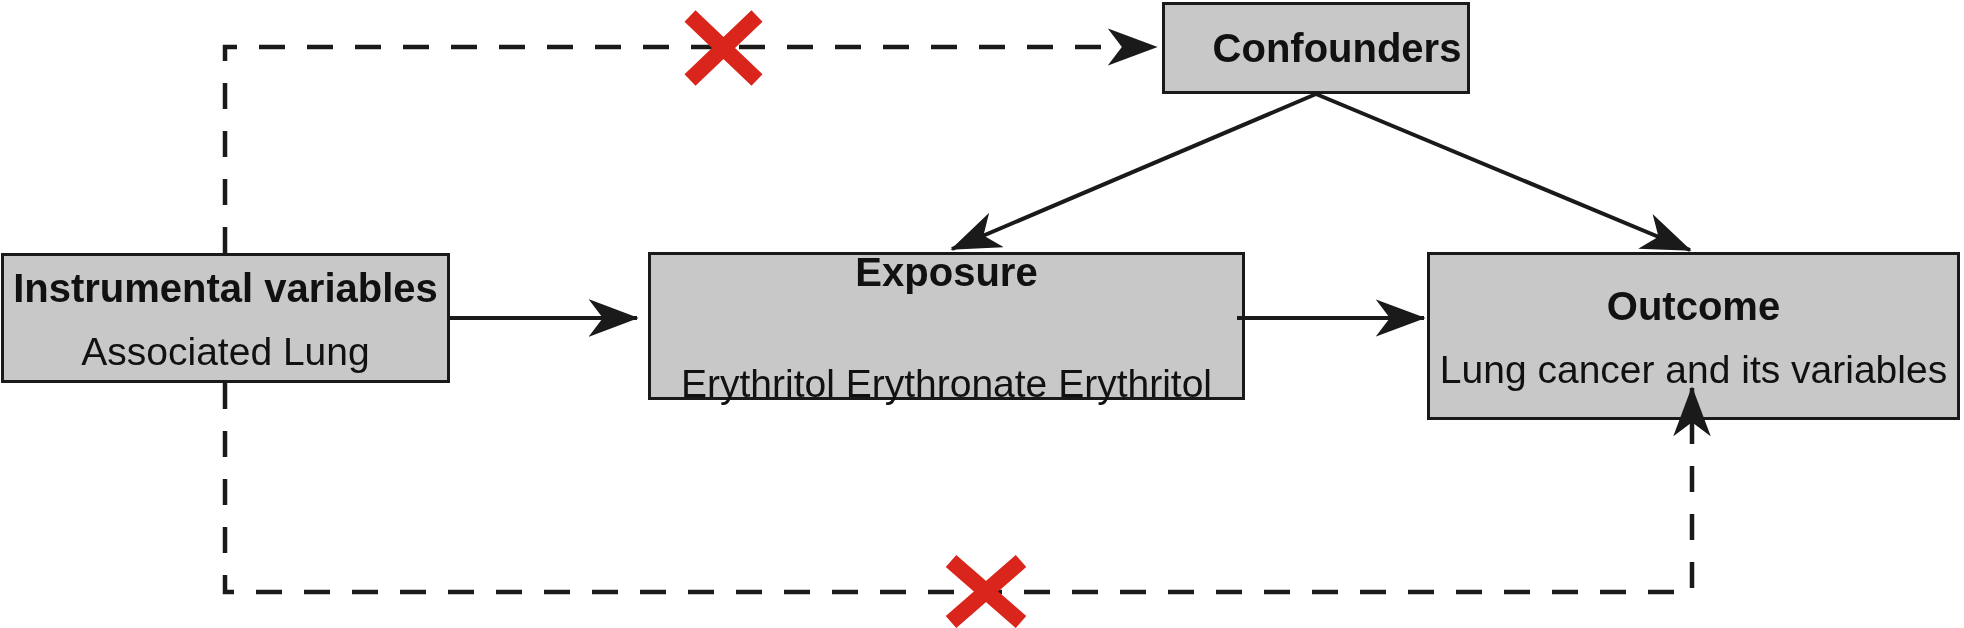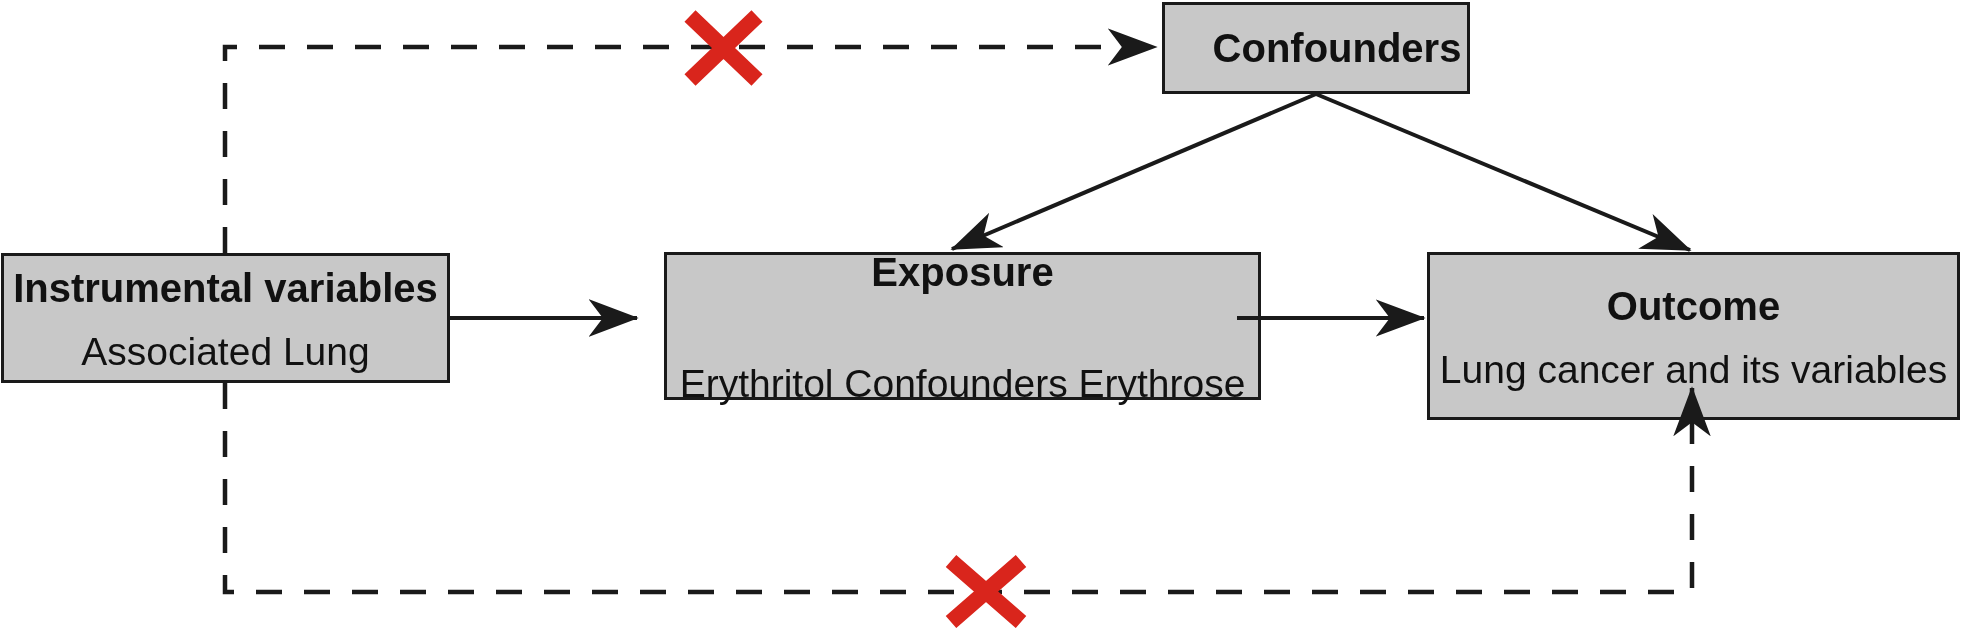--- a/index.html
+++ b/index.html
@@ -29,21 +29,21 @@
     white-space:nowrap;
   }
   .node .subtitle{
     font-size:39px;
     font-weight:400;
     line-height:63px;
     white-space:nowrap;
   }
   .node-confounders{left:1162px;top:2px;width:308px;height:92px;padding-left:42px;}
   .node-iv{left:1px;top:253px;width:449px;height:130px;}
-  .node-exposure{left:664px;top:252px;width:597px;height:148px;gap:48px;}
+  .node-exposure{left:648px;top:252px;width:597px;height:148px;gap:48px;}
   .node-outcome{left:1427px;top:252px;width:533px;height:168px;}
   .node-iv .title, .node-exposure .title, .node-outcome .title{margin-top:4px;}
 
   svg.edges{
     position:absolute;
     left:0;top:0;
     width:1964px;height:628px;
     pointer-events:none;
   }
   .edge{
@@ -72,21 +72,21 @@
     <div class="title">Confounders</div>
   </div>
 
   <div class="node node-iv">
     <div class="title">Instrumental variables</div>
     <div class="subtitle">Associated Lung</div>
   </div>
 
   <div class="node node-exposure">
     <div class="title">Exposure</div>
-    <div class="subtitle">Erythritol Confounders Erythrose</div>
+    <div class="subtitle">Erythritol Erythronate Erythritol</div>
   </div>
 
   <div class="node node-outcome">
     <div class="title">Outcome</div>
     <div class="subtitle">Lung cancer and its variables</div>
   </div>
 
   <svg class="edges" viewBox="0 0 1964 628" xmlns="http://www.w3.org/2000/svg">
     <defs>
       <marker id="ah" viewBox="0 0 12 9" refX="11.6" refY="4.5" markerWidth="50" markerHeight="37.5" markerUnits="userSpaceOnUse" orient="auto">

